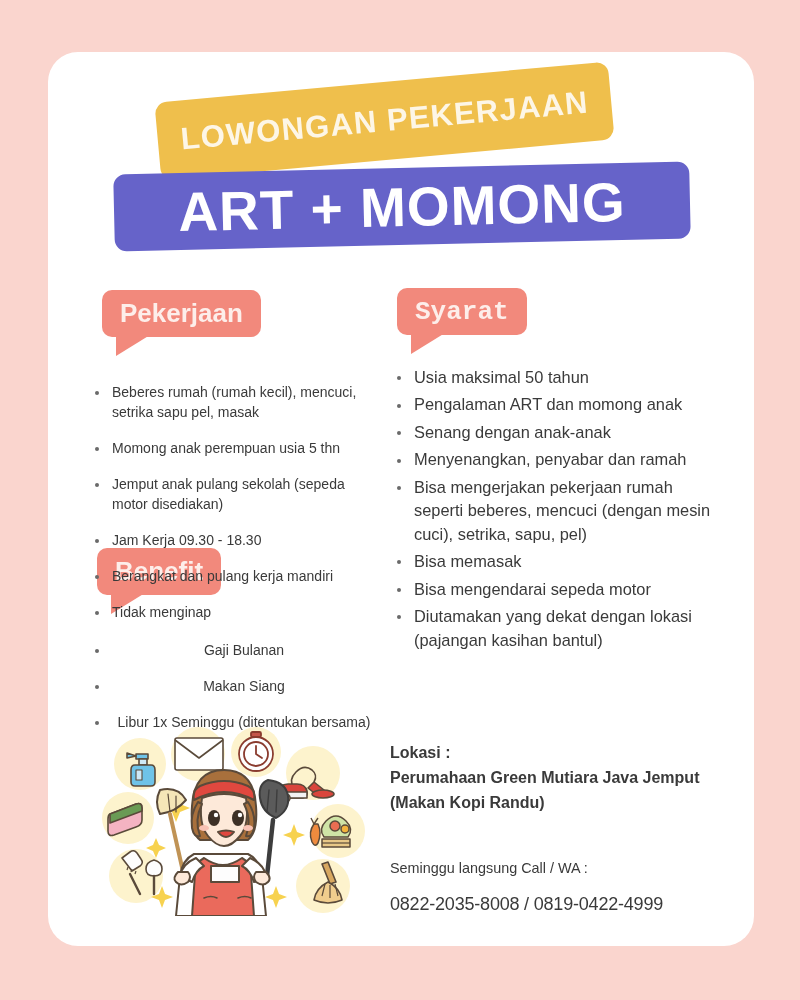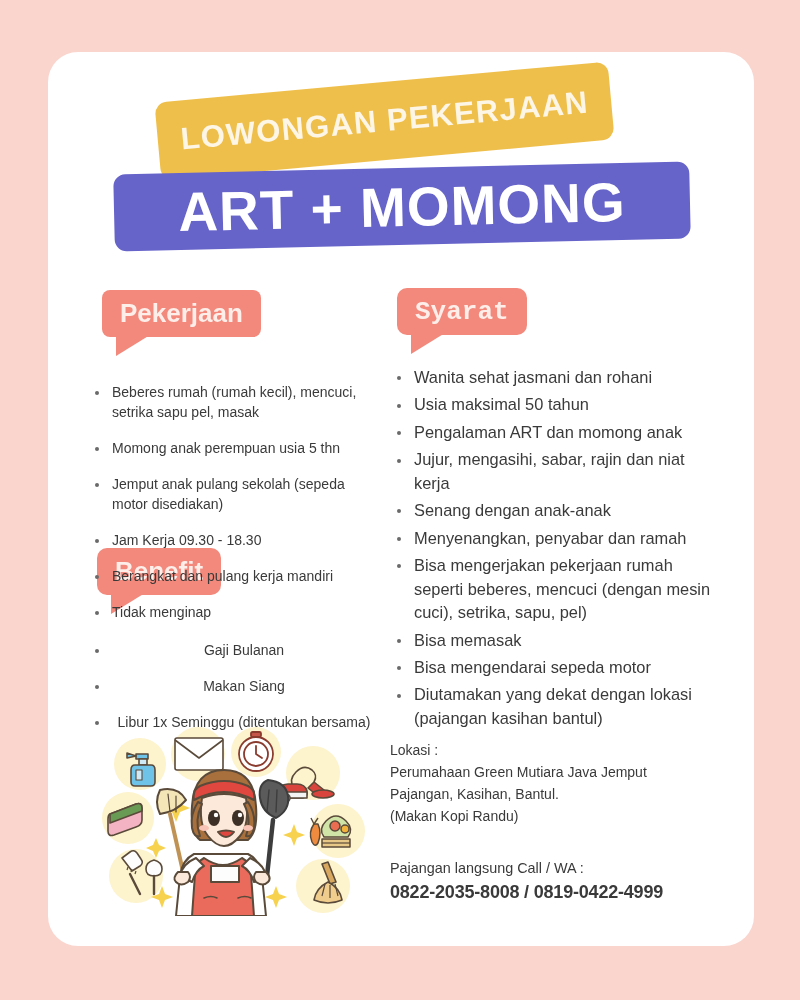--- a/index.html
+++ b/index.html
@@ -83,21 +83,21 @@
   }
   .badge::after {
     content:"";
     position:absolute;
     left:14px; bottom:-19px;
     width:0; height:0;
     border-left:0 solid transparent;
     border-right:34px solid transparent;
     border-top:21px solid #f2897c;
   }
-  #badge-pekerjaan { left:102px; top:290px;border-radius:8px; }
+  #badge-pekerjaan { left:102px; top:290px; }
   #badge-syarat    { left:397px; top:288px;font-family:Liberation Mono, monospace; }
   #badge-benefit   { left:97px;  top:548px; }
 
   
   .list { position:absolute; }
   .list li {
     list-style:none;
     position:relative;
     color:#3a3a3a;
     padding-left:24px;
@@ -116,24 +116,24 @@
   .list-right { left:390px; width:330px; }
   .list-right li { font-size:16.4px; line-height:1.43; margin-bottom:4px; }
   #list-pekerjaan { top:366px; }
   #list-benefit   { top:624px;text-align:center; }
   #list-syarat    { top:366px; }
   .bold-inline { font-weight:normal; }
 
   
   .footer-block { position:absolute; left:390px; color:#3a3a3a; }
   #loc-block { top:740px; }
-  #loc-block div { font-size:14px; line-height:1.57; }
+  #loc-block div { font-size:16px; line-height:1.57;font-weight:bold; }
   #contact-block { top:858px; }
   #contact-block .call-label { font-size:14.4px; line-height:1.5; }
-  #contact-block .phone { font-size:18px; font-weight:bold; letter-spacing:-0.2px; margin-top:2px; }
+  #contact-block .phone { font-size:18px; font-weight:normal; letter-spacing:-0.2px; margin-top:14px; }
 
   
   #illustration { position:absolute; left:98px; top:726px; width:272px; height:190px; }
 </style>
 </head>
 <body>
 
 <div id="poster">
   <div class="card"></div>
 
@@ -161,40 +161,37 @@
       <li>Jam Kerja 09.30 - 18.30</li>
       <li>Berangkat dan pulang kerja mandiri</li>
       <li>Tidak menginap</li>
     </ul>
   <ul class="list list-left" id="list-benefit">
       <li>Gaji Bulanan</li>
       <li>Makan Siang</li>
       <li>Libur 1x Seminggu (ditentukan bersama)</li>
     </ul>
   <ul class="list list-right" id="list-syarat">
-      <li>Wanita sehat jasmani dan rohani</li>
       <li>Usia maksimal <span class="bold-inline">50</span> tahun</li>
       <li>Pengalaman ART dan momong anak</li>
-      <li>Jujur, mengasihi, sabar, rajin dan niat kerja</li>
       <li>Senang dengan anak-anak</li>
       <li>Menyenangkan, penyabar dan ramah</li>
       <li>Bisa mengerjakan pekerjaan rumah seperti beberes, mencuci (dengan mesin cuci), setrika, sapu, pel)</li>
       <li>Bisa memasak</li>
       <li>Bisa mengendarai sepeda motor</li>
       <li>Diutamakan yang dekat dengan lokasi (pajangan kasihan bantul)</li>
     </ul>
 
   <div class="footer-block" id="loc-block">
     <div>Lokasi :</div>
     <div>Perumahaan Green Mutiara Java Jemput</div>
-    <div>Pajangan, Kasihan, Bantul.</div>
     <div>(Makan Kopi Randu)</div>
   </div>
   <div class="footer-block" id="contact-block">
-    <div class="call-label">Pajangan langsung Call / WA :</div>
+    <div class="call-label">Seminggu langsung Call / WA :</div>
     <div class="phone">0822-2035-8008 / 0819-0422-4999</div>
   </div>
 
   <svg id="illustration" viewBox="0 0 272 190">
     <g>
       <circle cx="42" cy="38" r="26" fill="#fdf3cd"></circle>
       <circle cx="100" cy="28" r="27" fill="#fdf3cd"></circle>
       <circle cx="158" cy="26" r="25" fill="#fdf3cd"></circle>
       <circle cx="215" cy="47" r="27" fill="#fdf3cd"></circle>
       <circle cx="30" cy="92" r="26" fill="#fdf3cd"></circle>

